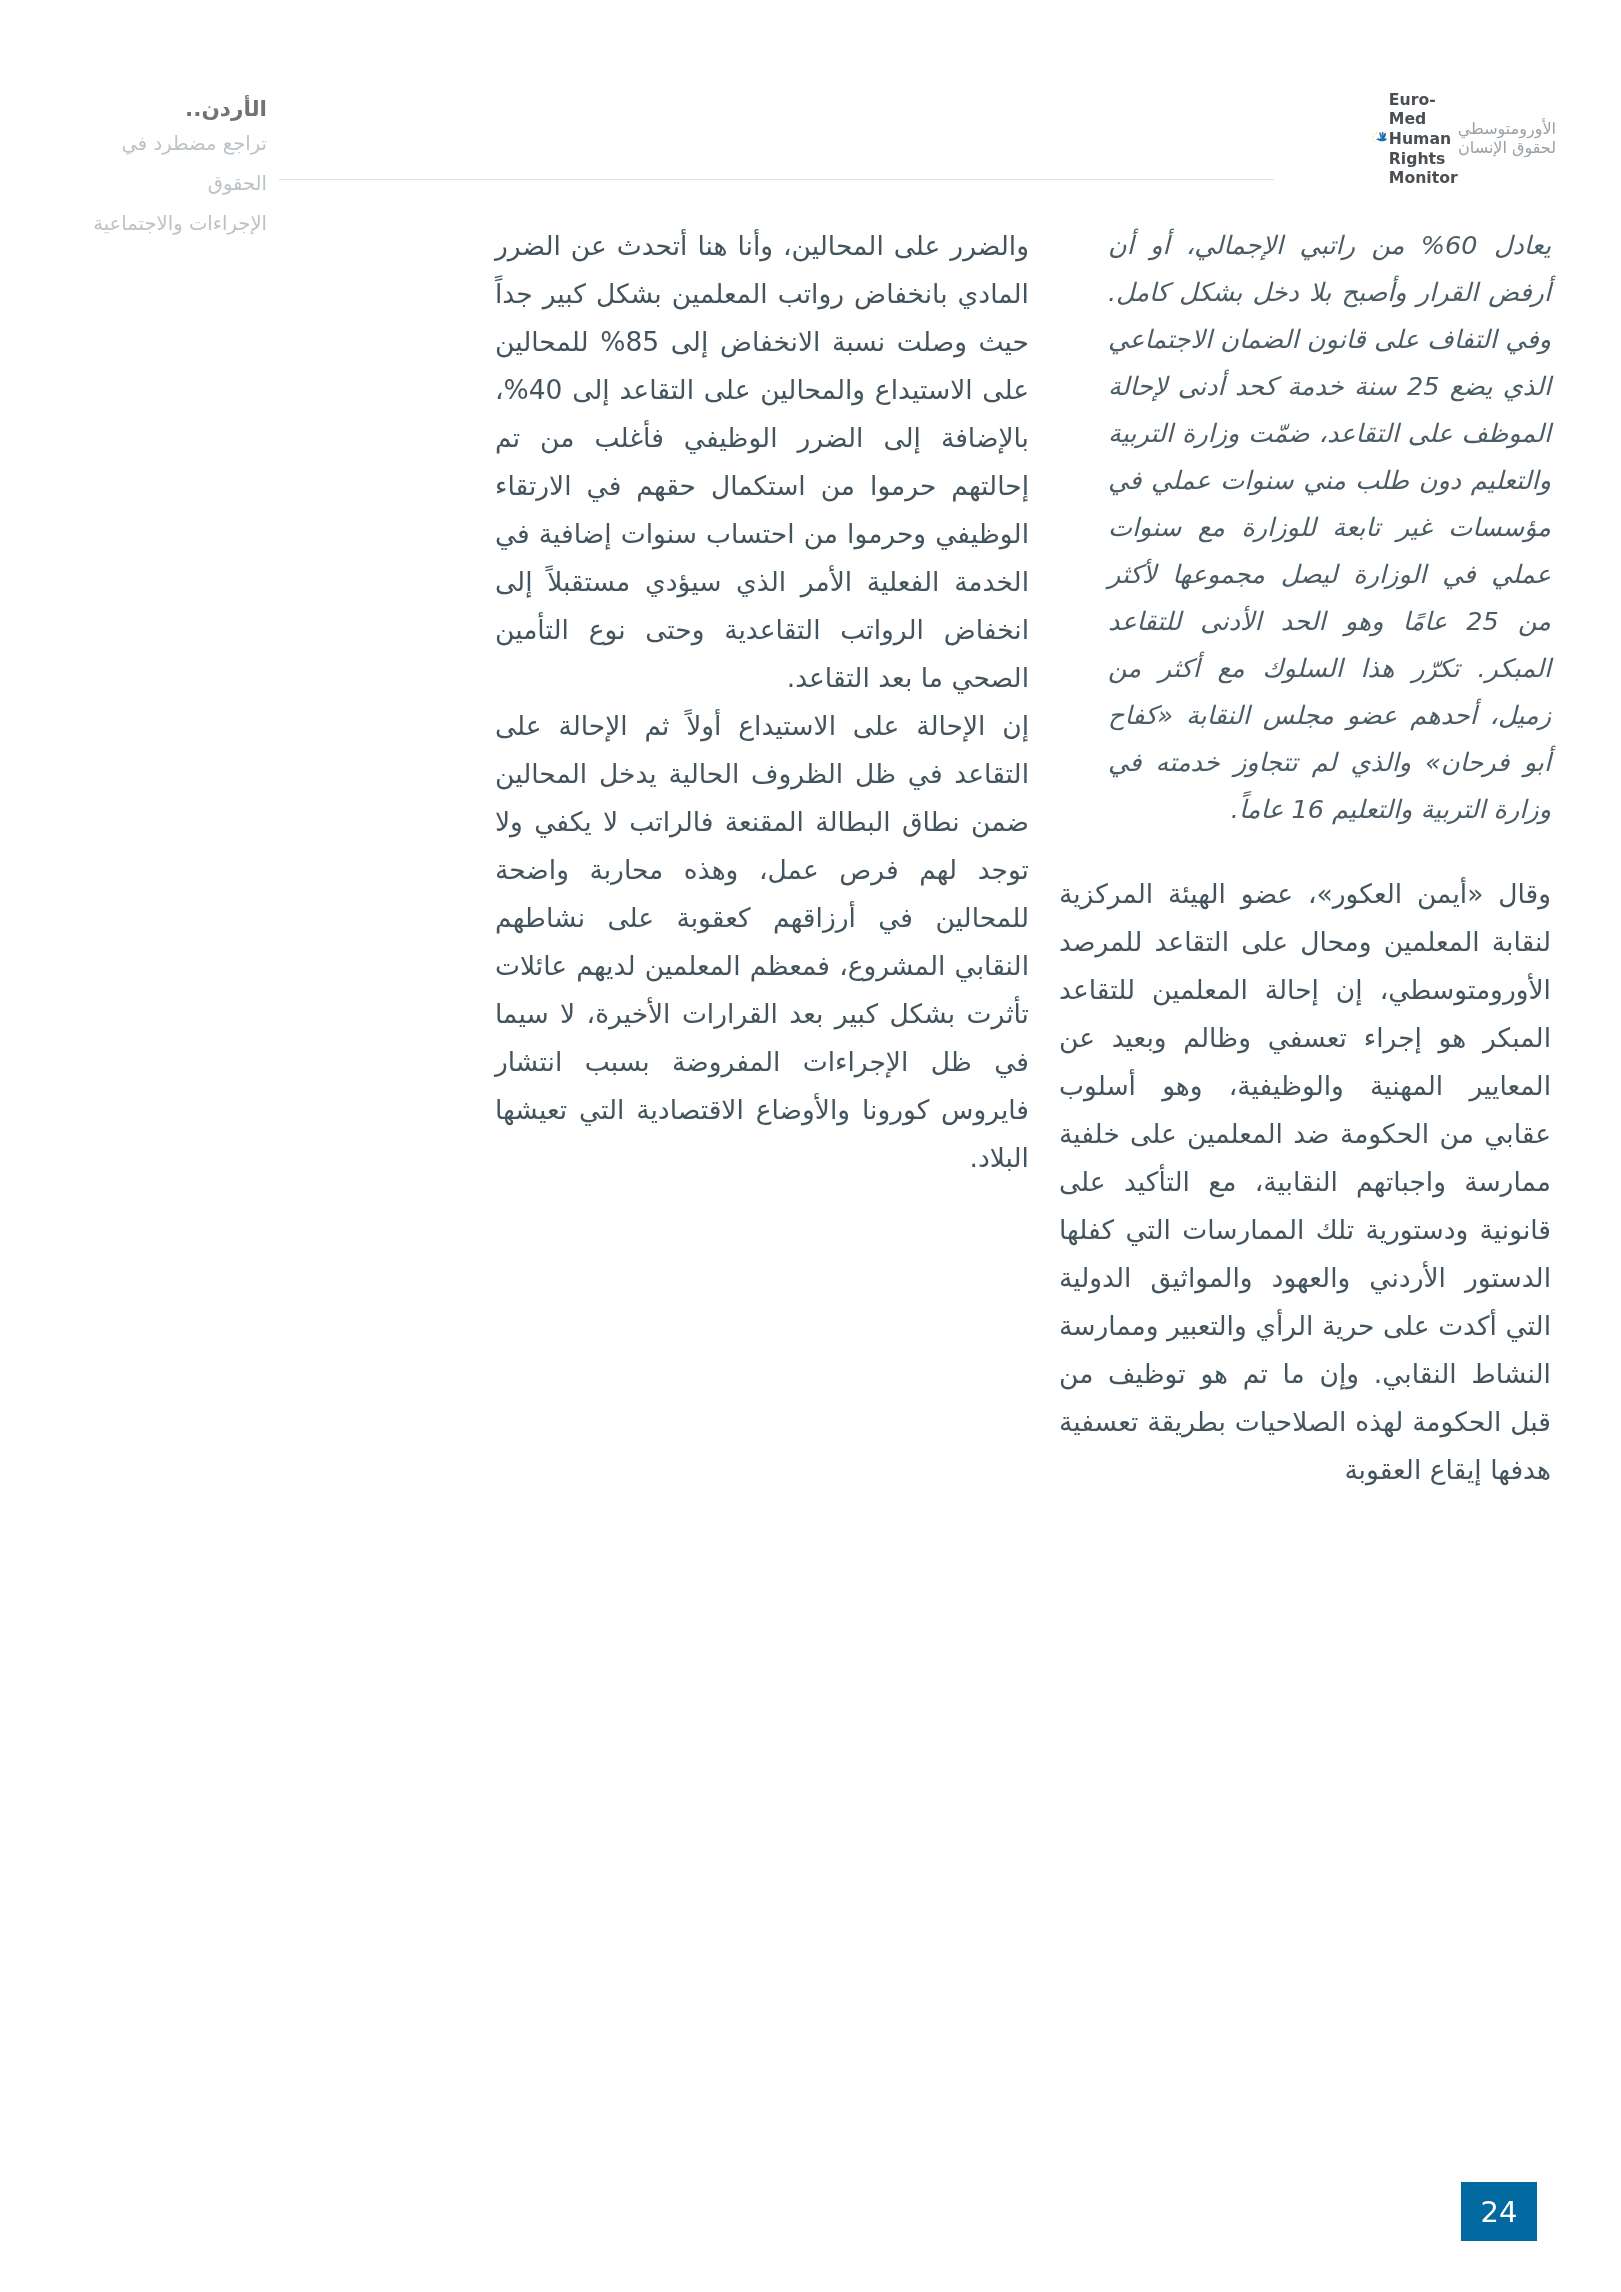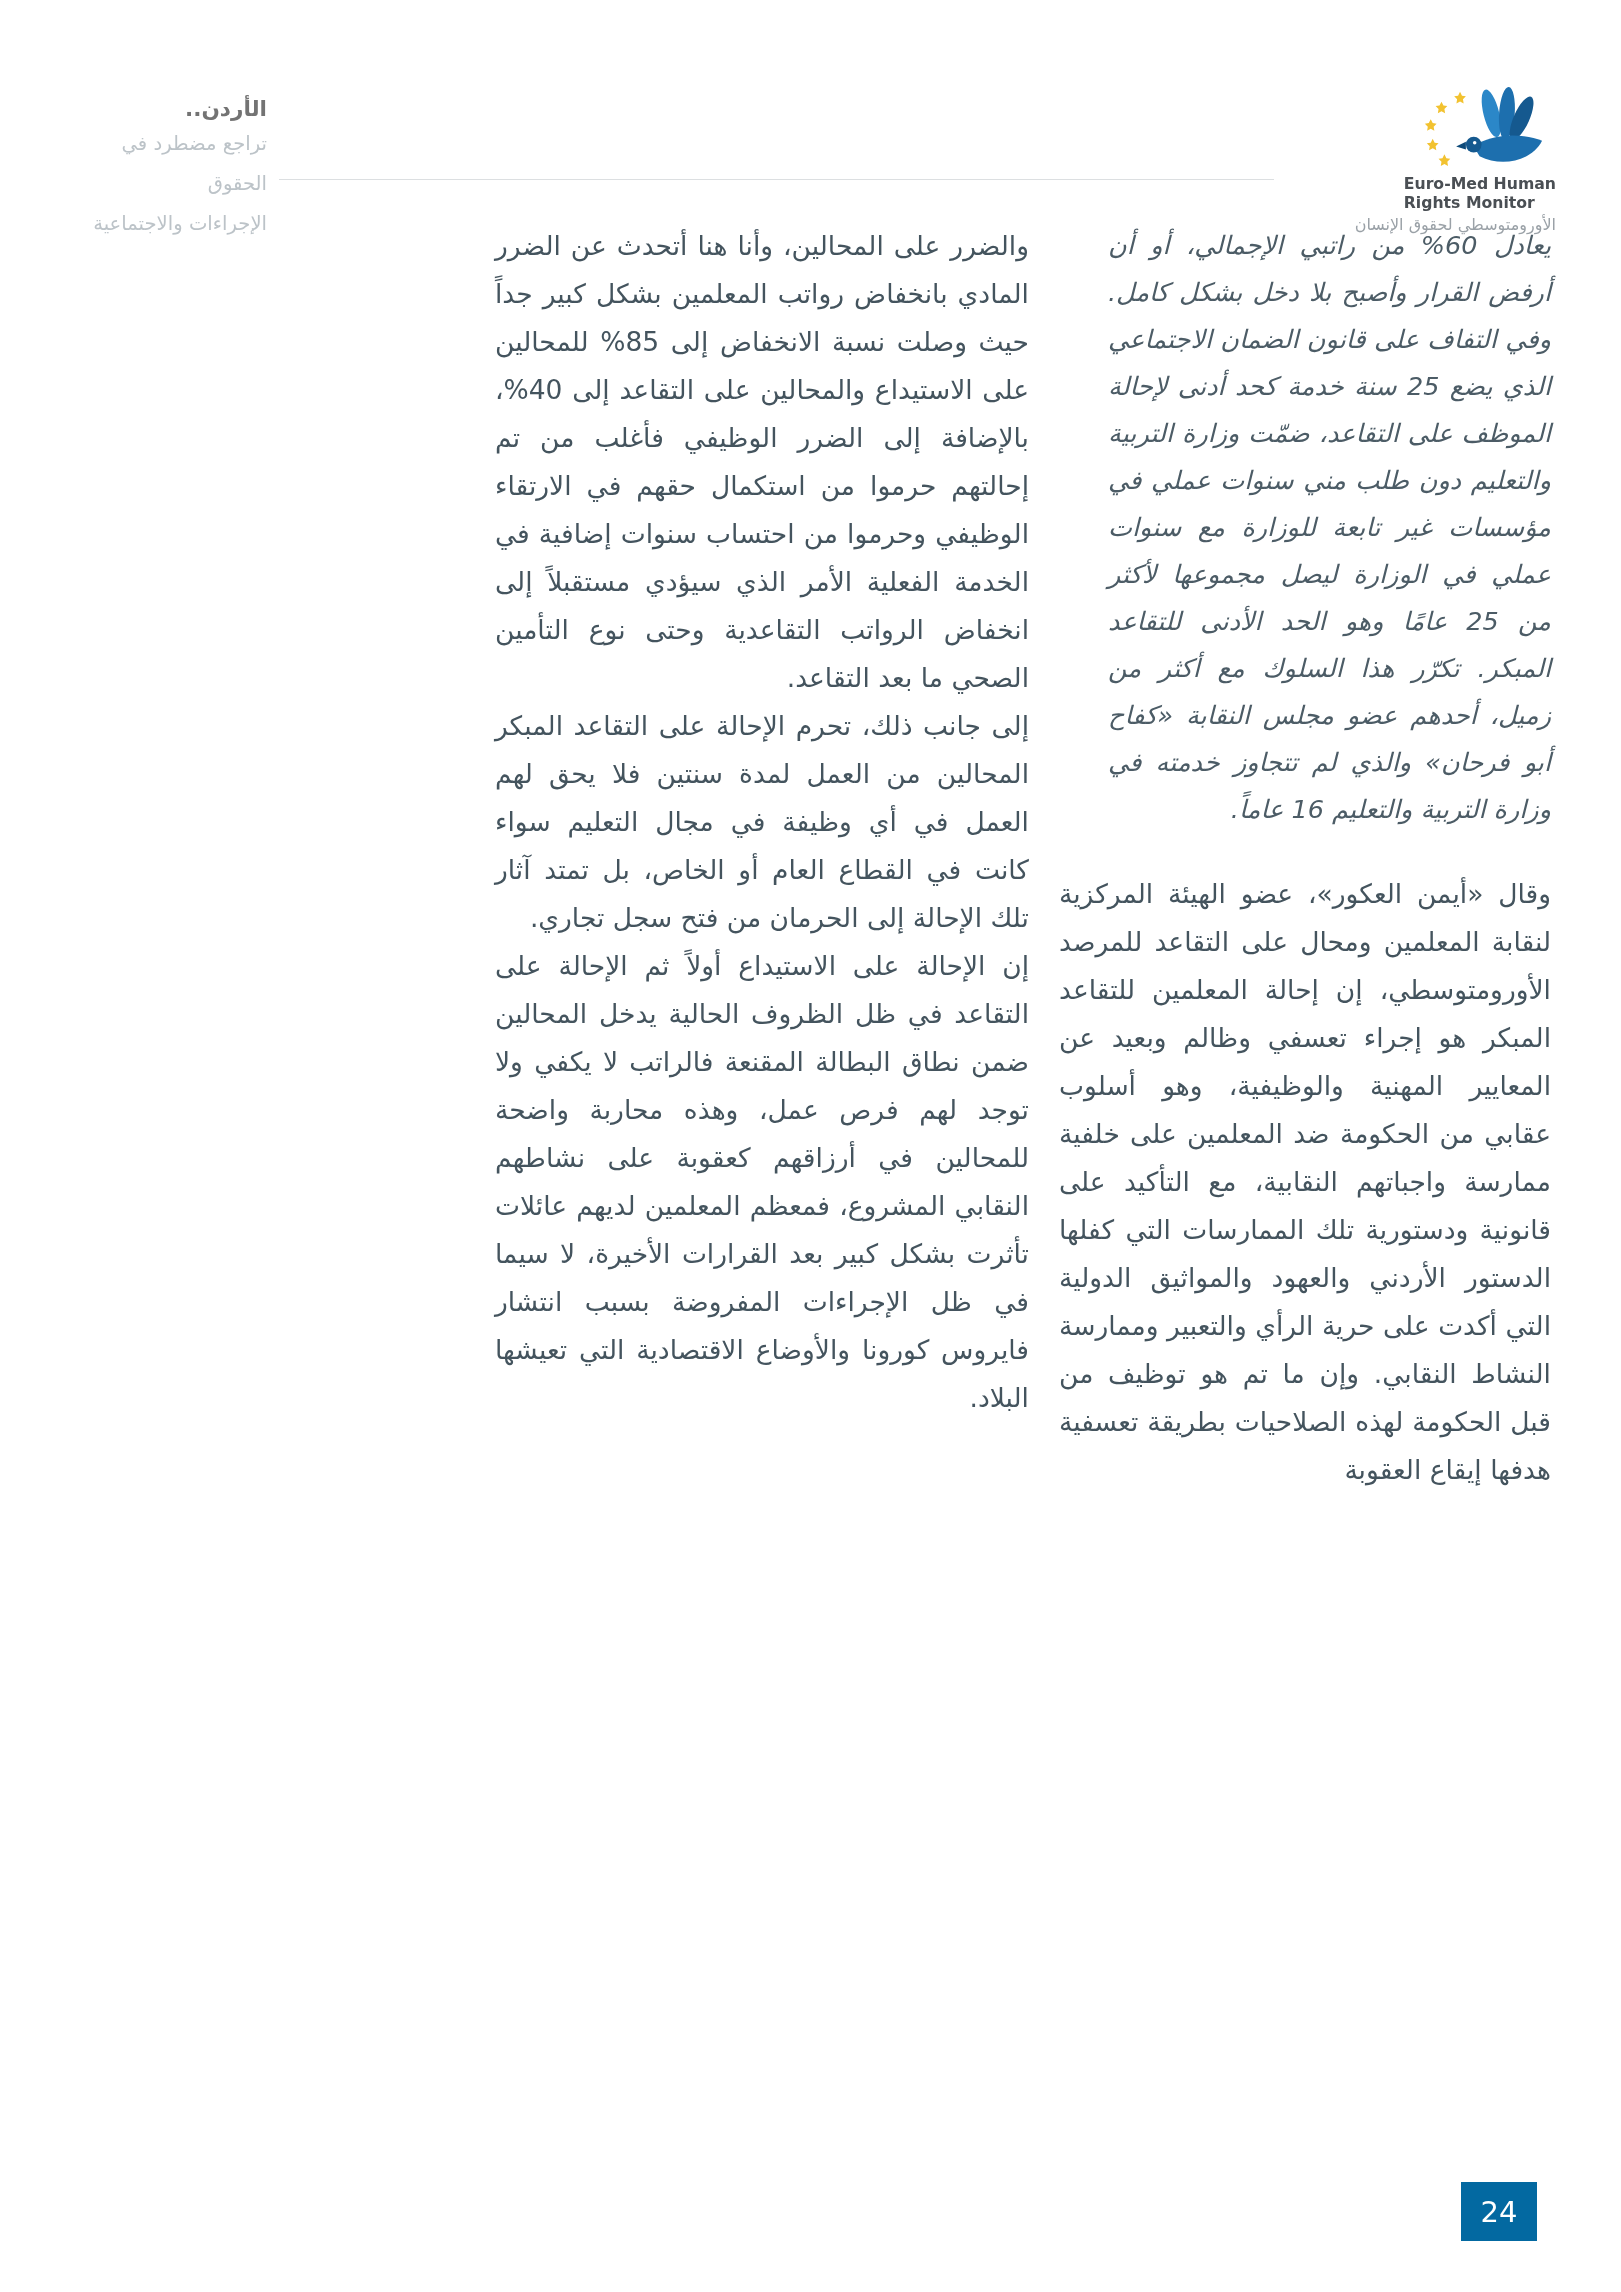--- a/index.html
+++ b/index.html
@@ -22,21 +22,21 @@
   .header-title .t2,.header-title .t3{
     font-size:19.6px;line-height:40px;color:#bcc3c8;
   }
   .header-rule{
     position:absolute;top:179px;left:279px;width:995px;height:1px;
     background:#dcdfe1;
   }
   
   .logo{
     position:absolute;top:86px;right:65px;width:225px;
-    display:flex;flex-direction:column;align-items:flex-end;
+    display:flex;flex-direction:row;align-items:center;
   }
   .logo svg{display:block;margin-left:39px;}
   .logo .en{
     font-size:15.7px;font-weight:bold;color:#4a4f54;line-height:19.6px;margin-top:3.9px;
   }
   .logo .ar{
     font-size:16px;color:#9aa1a7;margin-top:2px;direction:rtl;
   }
   
   .col{
@@ -99,18 +99,17 @@
   <div class="ar">الأورومتوسطي لحقوق الإنسان</div>
 </div>
 
 <div class="col col-right">
   <p class="quote">يعادل 60% من راتبي الإجمالي، أو أن أرفض القرار وأصبح بلا دخل بشكل كامل. وفي التفاف على قانون الضمان الاجتماعي الذي يضع 25 سنة خدمة كحد أدنى لإحالة الموظف على التقاعد، ضمّت وزارة التربية والتعليم دون طلب مني سنوات عملي في مؤسسات غير تابعة للوزارة مع سنوات عملي في الوزارة ليصل مجموعها لأكثر من 25 عامًا وهو الحد الأدنى للتقاعد المبكر. تكرّر هذا السلوك مع أكثر من زميل، أحدهم عضو مجلس النقابة «كفاح أبو فرحان» والذي لم تتجاوز خدمته في وزارة التربية والتعليم 16 عاماً.</p>
   <p>وقال «أيمن العكور»، عضو الهيئة المركزية لنقابة المعلمين ومحال على التقاعد للمرصد الأورومتوسطي، إن إحالة المعلمين للتقاعد المبكر هو إجراء تعسفي وظالم وبعيد عن المعايير المهنية والوظيفية، وهو أسلوب عقابي من الحكومة ضد المعلمين على خلفية ممارسة واجباتهم النقابية، مع التأكيد على قانونية ودستورية تلك الممارسات التي كفلها الدستور الأردني والعهود والمواثيق الدولية التي أكدت على حرية الرأي والتعبير وممارسة النشاط النقابي. وإن ما تم هو توظيف من قبل الحكومة لهذه الصلاحيات بطريقة تعسفية هدفها إيقاع العقوبة</p>
 </div>
 
 <div class="col col-left">
   <p>والضرر على المحالين، وأنا هنا أتحدث عن الضرر المادي بانخفاض رواتب المعلمين بشكل كبير جداً حيث وصلت نسبة الانخفاض إلى 85% للمحالين على الاستيداع والمحالين على التقاعد إلى 40%، بالإضافة إلى الضرر الوظيفي فأغلب من تم إحالتهم حرموا من استكمال حقهم في الارتقاء الوظيفي وحرموا من احتساب سنوات إضافية في الخدمة الفعلية الأمر الذي سيؤدي مستقبلاً إلى انخفاض الرواتب التقاعدية وحتى نوع التأمين الصحي ما بعد التقاعد.</p>
-  <p>إلى جانب ذلك، تحرم الإحالة على التقاعد المبكر المحالين من العمل لمدة سنتين فلا يحق لهم العمل في أي وظيفة في مجال التعليم سواء كانت في القطاع العام أو الخاص، بل تمتد آثار تلك الإحالة إلى الحرمان من فتح سجل تجاري.</p>
   <p>إن الإحالة على الاستيداع أولاً ثم الإحالة على التقاعد في ظل الظروف الحالية يدخل المحالين ضمن نطاق البطالة المقنعة فالراتب لا يكفي ولا توجد لهم فرص عمل، وهذه محاربة واضحة للمحالين في أرزاقهم كعقوبة على نشاطهم النقابي المشروع، فمعظم المعلمين لديهم عائلات تأثرت بشكل كبير بعد القرارات الأخيرة، لا سيما في ظل الإجراءات المفروضة بسبب انتشار فايروس كورونا والأوضاع الاقتصادية التي تعيشها البلاد.</p>
 </div>
 
 <div class="page-num">24</div>
 
 
 </body></html>

